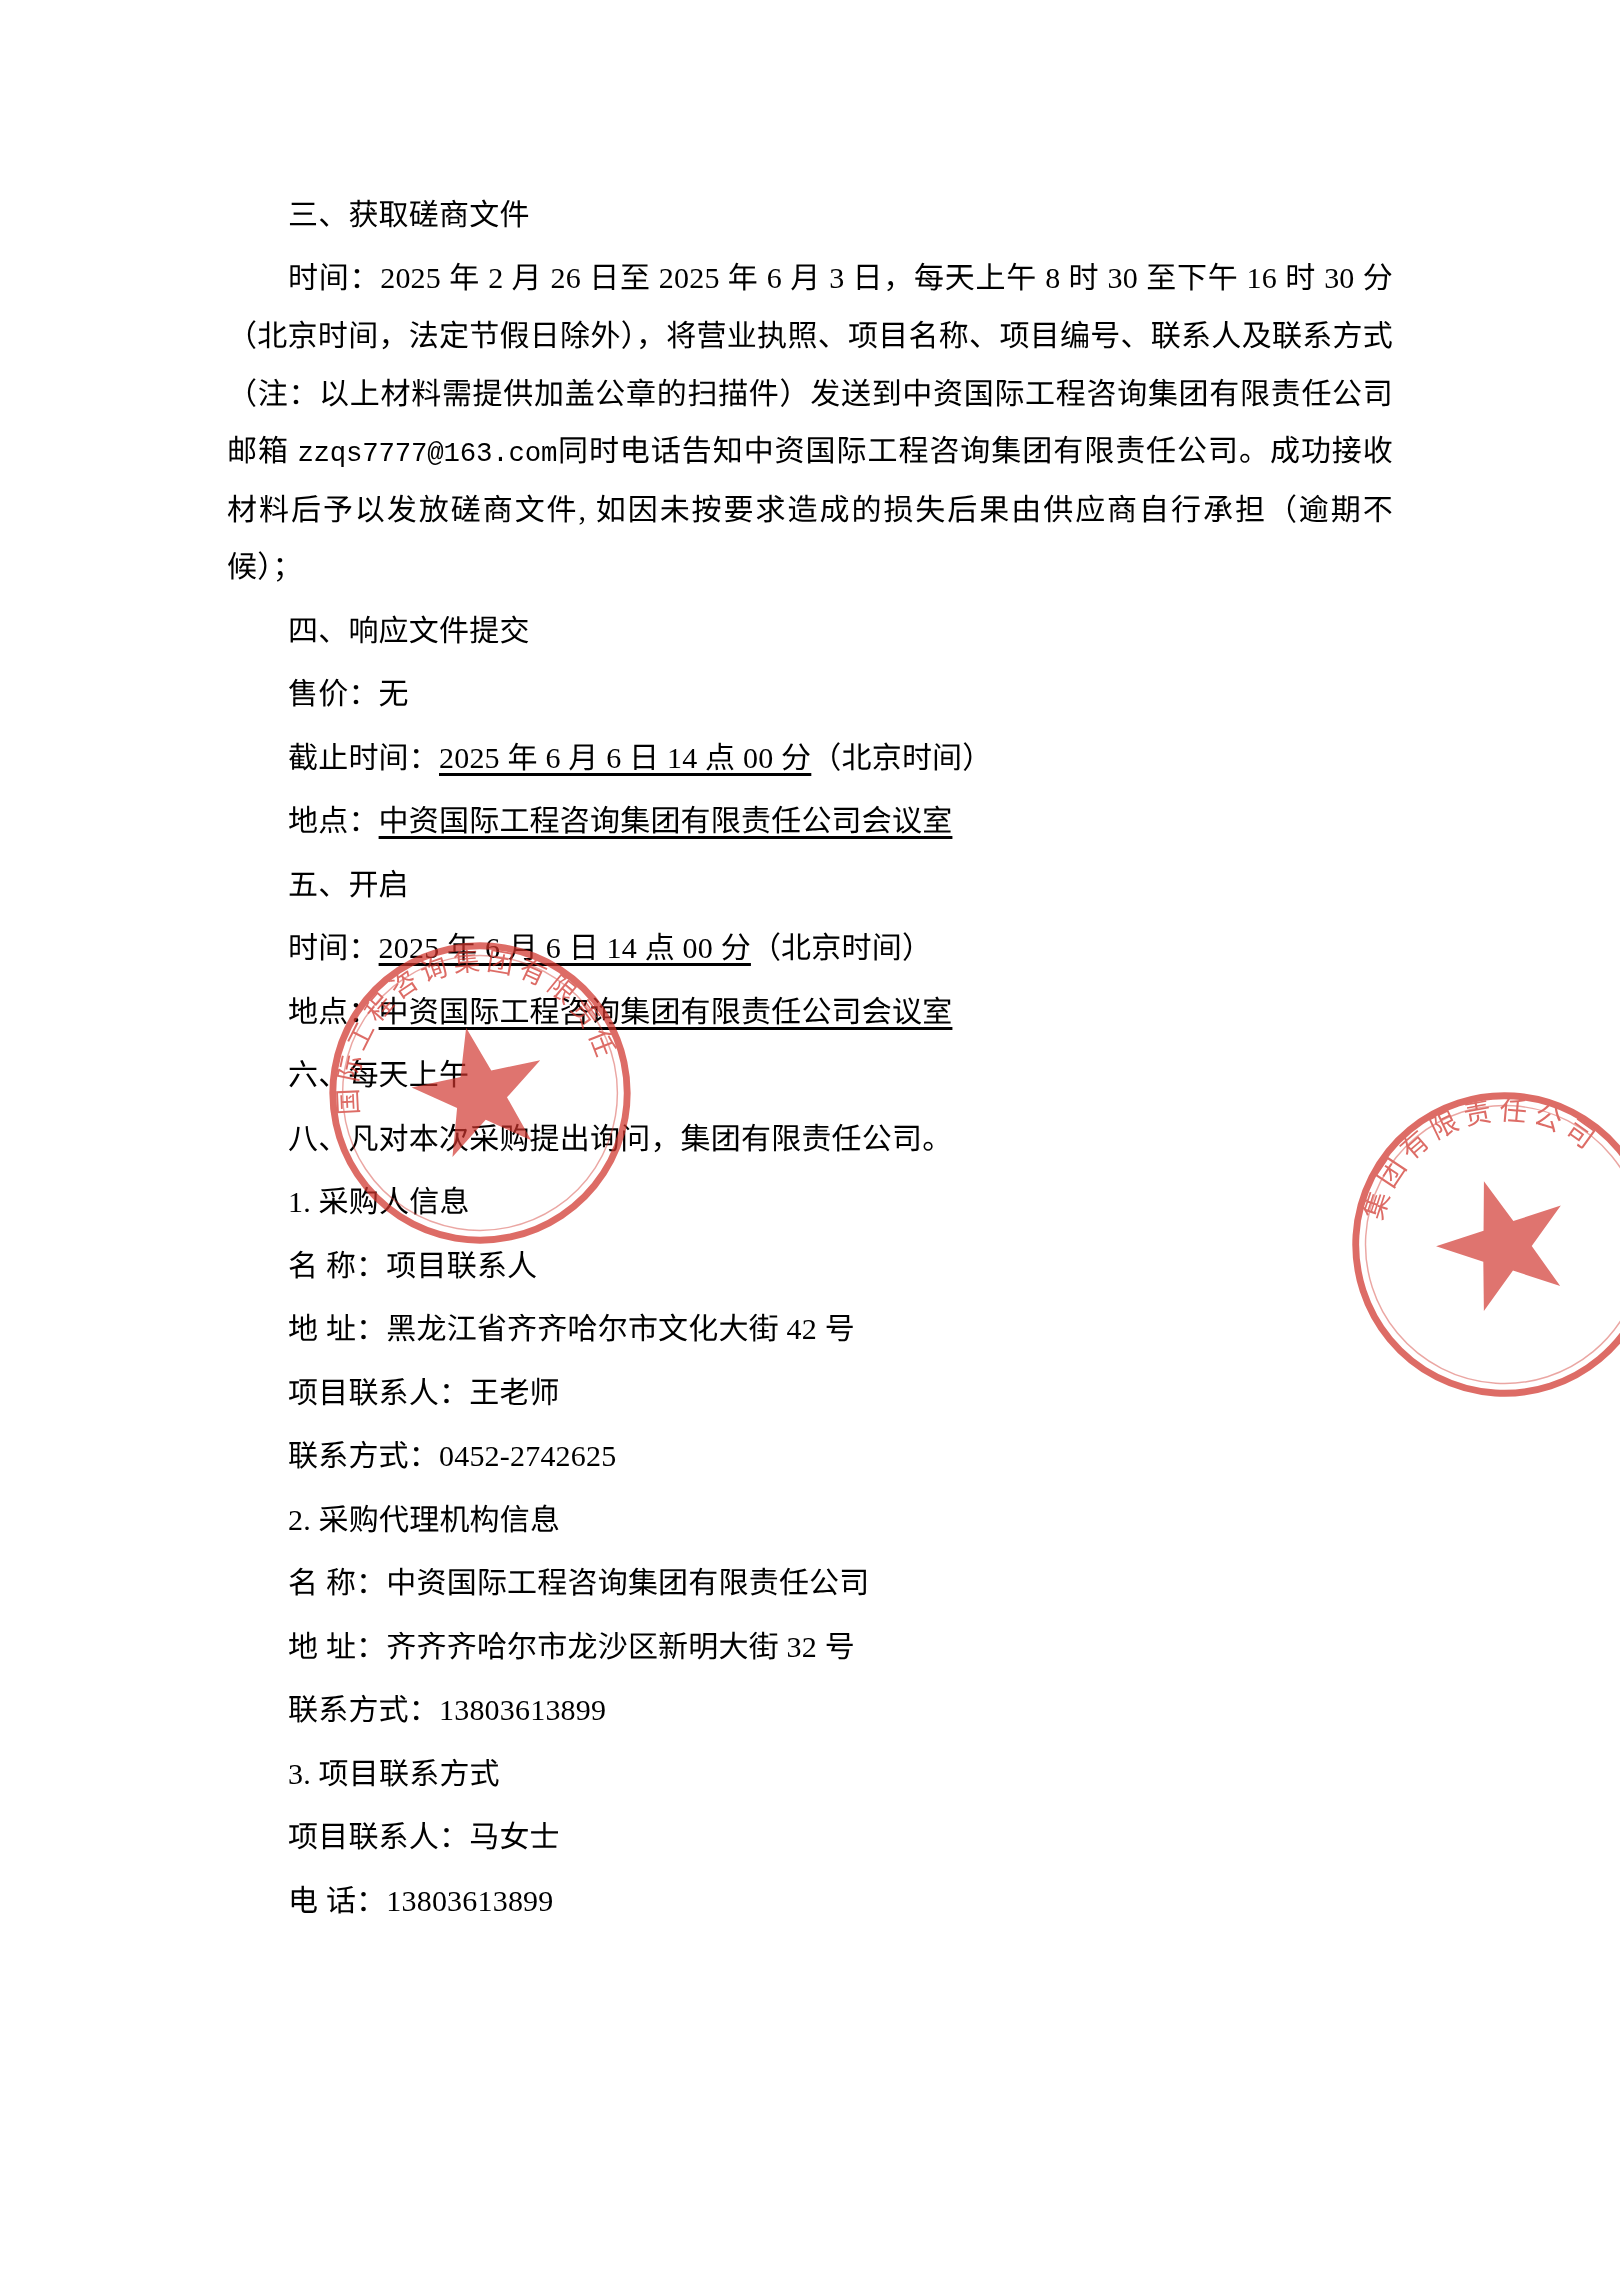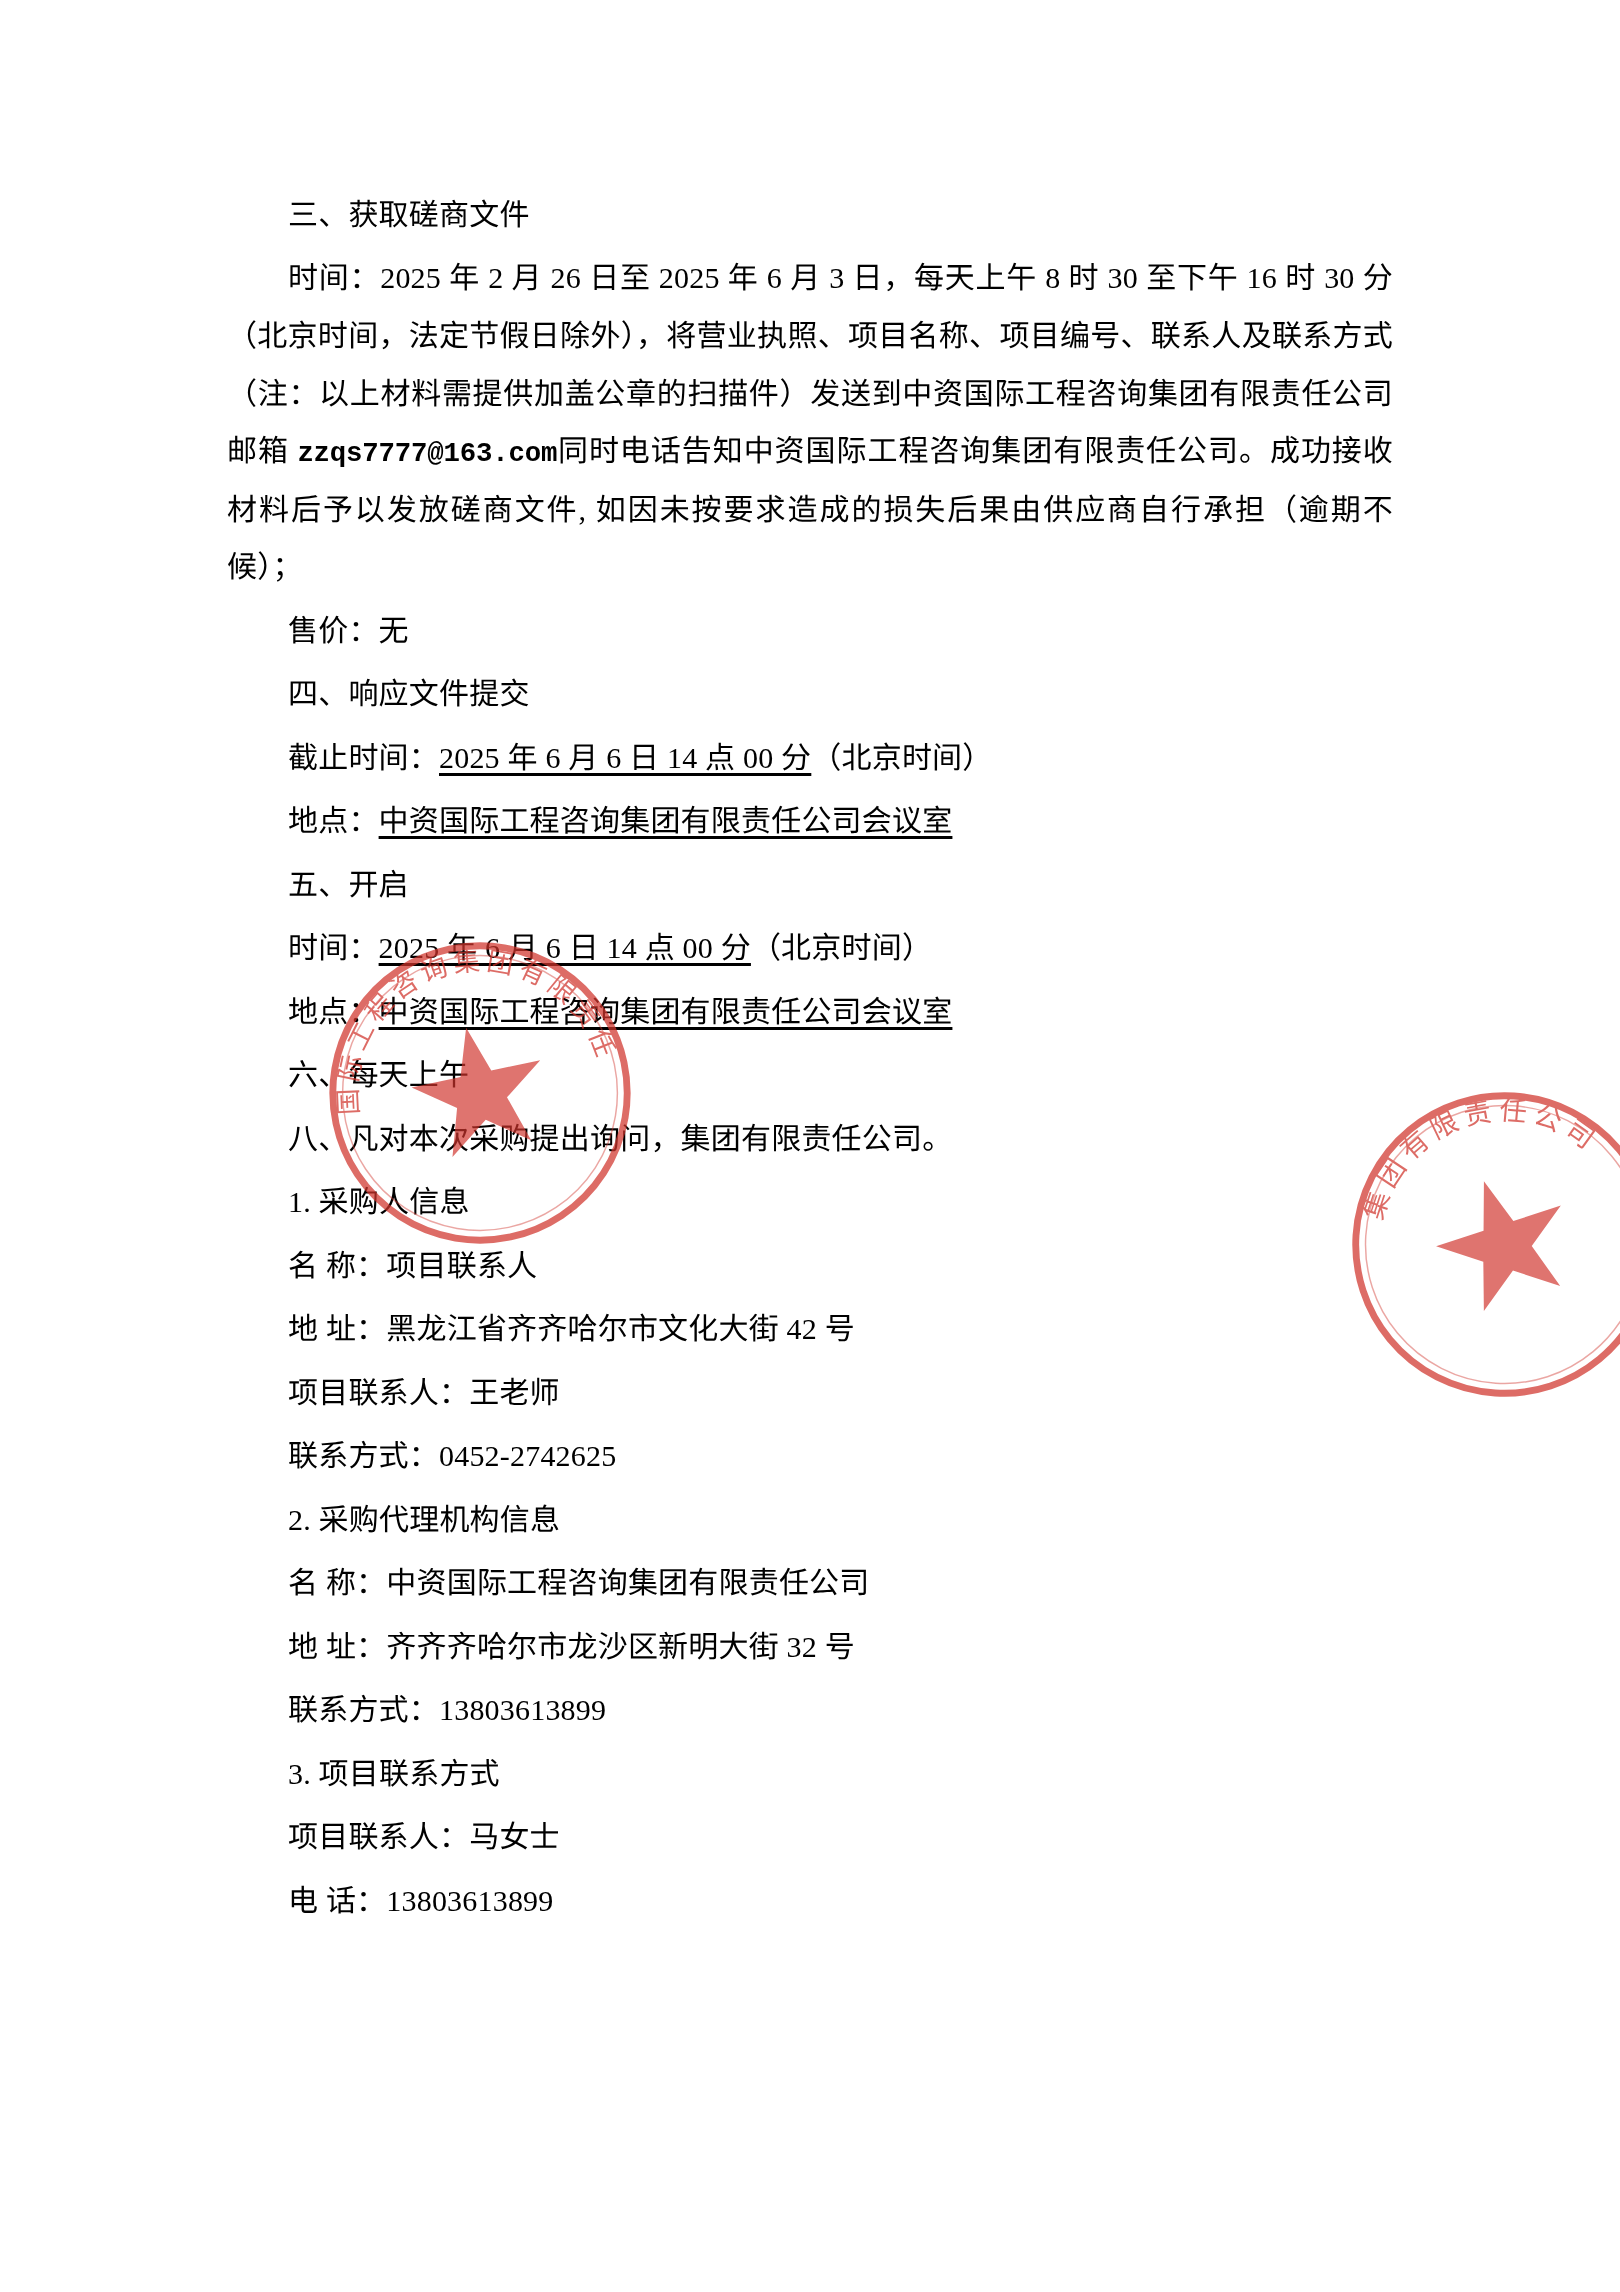--- a/index.html
+++ b/index.html
@@ -39,21 +39,20 @@
     text-align: justify;
   }
   .underline {
     text-decoration: underline;
     text-underline-offset: 4.9px;
   }
   .email {
     font-family: "Liberation Mono", "DejaVu Sans Mono", monospace;
     font-size: 27.4px;
     letter-spacing: -0.2px;
-    font-weight: bold;
   }
   
   .seal {
     position: absolute;
     pointer-events: none;
   }
   .seal-main {
     left: 323px;
     top: 936px;
     width: 314px;
@@ -73,23 +72,23 @@
 <body>
 
 <div class="page">
 
   <div class="content">
 
     <p class="para indent">三、获取磋商文件</p>
 
     <p class="para indent-just"><span>时间：2025 年 2 月 26 日至 2025 年 6 月 3 日，每天上午 8 时 30 至下午 16 时 30 分（北京时间，法定节假日除外），将营业执照、项目名称、项目编号、联系人及联系方式（注：以上材料需提供加盖公章的扫描件）发送到中资国际工程咨询集团有限责任公司邮箱 </span><span class="email">zzqs7777@163.com</span><span>同时电话告知中资国际工程咨询集团有限责任公司。成功接收材料后予以发放磋商文件, 如因未按要求造成的损失后果由供应商自行承担（逾期不候）；</span></p>
 
+    <p class="para indent">四、响应文件提交</p>
+
     <p class="para indent">售价：无</p>
-
-    <p class="para indent">四、响应文件提交</p>
 
     <p class="para indent"><span>截止时间：</span><span class="underline">2025 年 6 月 6 日 14 点 00 分</span><span>（北京时间）</span></p>
 
     <p class="para indent"><span>地点：</span><span class="underline">中资国际工程咨询集团有限责任公司会议室</span></p>
 
     <p class="para indent">五、开启</p>
 
     <p class="para indent"><span>时间：</span><span class="underline">2025 年 6 月 6 日 14 点 00 分</span><span>（北京时间）</span></p>
 
     <p class="para indent"><span>地点：</span><span class="underline">中资国际工程咨询集团有限责任公司会议室</span></p>

